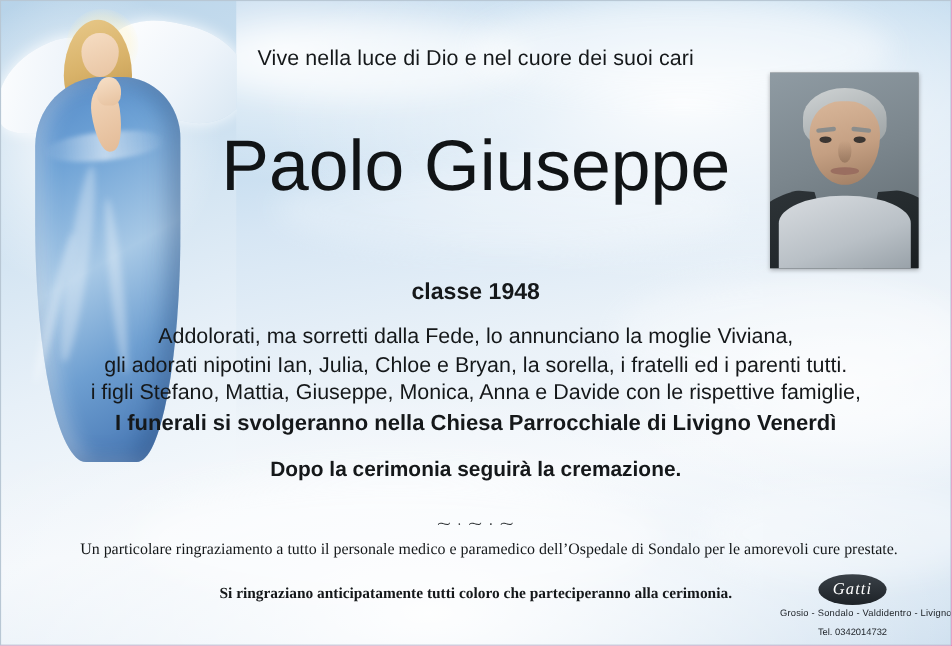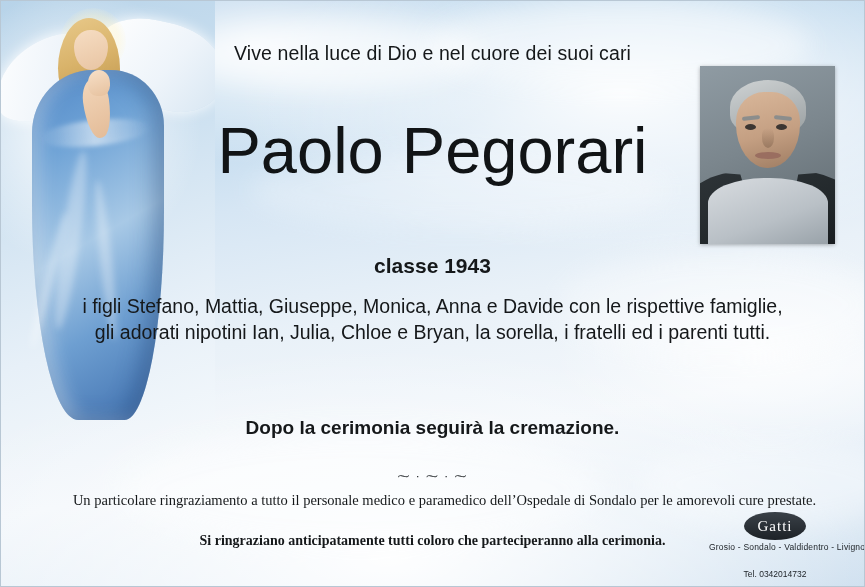--- a/index.html
+++ b/index.html
@@ -305,33 +305,34 @@
     text-align: center;
     color: #20252a;
   }
   .agency-mark {
     width: 62px; height: 28px;
     margin: 0 auto 2px auto;
     border-radius: 50%;
     background: linear-gradient(180deg, #3a4148, #1d2227);
     color: #fff;
     font-family: "Liberation Serif", serif;
+    font-style: italic;
     font-size: 15px;
     line-height: 28px;
     letter-spacing: 1px;
   }
   .agency-line1 {
     font-size: 8.5px;
     letter-spacing: .2px;
     white-space: nowrap;
   }
   .agency-line2 {
     font-size: 8.5px;
     white-space: nowrap;
-    margin-top: 17px;
+    margin-top: 7px;
   }
 
   
   .frame {
     position: absolute;
     inset: 0;
     border: 1px solid #b8c7d4;
     pointer-events: none;
   }
 </style>
@@ -376,30 +377,32 @@
     <div class="ph-eye-l"></div>
     <div class="ph-eye-r"></div>
     <div class="ph-nose"></div>
     <div class="ph-mouth"></div>
   </div>
 
   <div class="content">
 
     <div class="epigraph">Vive nella luce di Dio e nel cuore dei suoi cari</div>
 
-    <div class="name">Paolo Pegorari</div>
-
-    <div class="classe">classe 1943</div>
+    <div class="name">Paolo Giuseppe</div>
+
+    <div class="classe">classe 1948</div>
 
     <div class="body-lines">
+      <div class="ln">Addolorati, ma sorretti dalla Fede, lo annunciano la moglie Viviana,</div>
+      <div class="ln">gli adorati nipotini Ian, Julia, Chloe e Bryan, la sorella, i fratelli ed i parenti tutti.</div>
       <div class="ln">i figli Stefano, Mattia, Giuseppe, Monica, Anna e Davide con le rispettive famiglie,</div>
-      <div class="ln">gli adorati nipotini Ian, Julia, Chloe e Bryan, la sorella, i fratelli ed i parenti tutti.</div>
     </div>
 
     <div class="bold-block">
+      <div class="ln">I funerali si svolgeranno nella Chiesa Parrocchiale di Livigno Venerdì</div>
     </div>
 
     <div class="after-cer">Dopo la cerimonia seguirà la cremazione.</div>
 
     <div class="divider">⁓&nbsp;·&nbsp;⁓&nbsp;·&nbsp;⁓</div>
 
     <div class="thanks1">Un particolare ringraziamento a tutto il personale medico e paramedico dell’Ospedale di Sondalo per le amorevoli cure prestate.</div>
 
     <div class="thanks2">Si ringraziano anticipatamente tutti coloro che parteciperanno alla cerimonia.</div>
 

